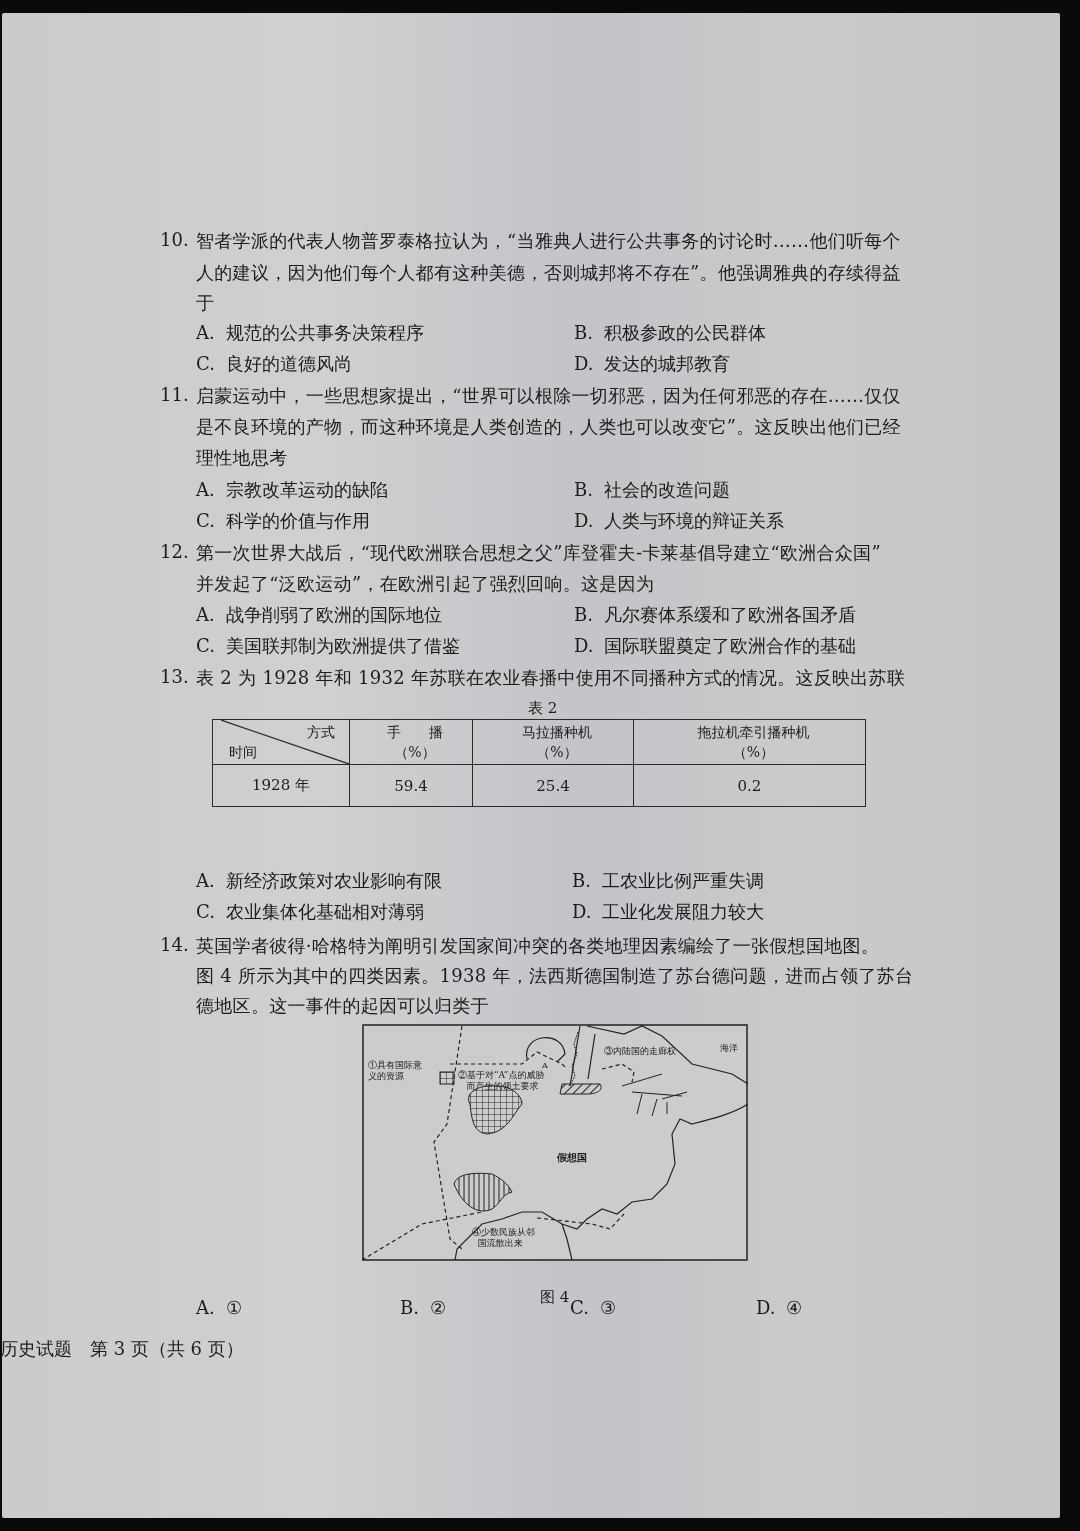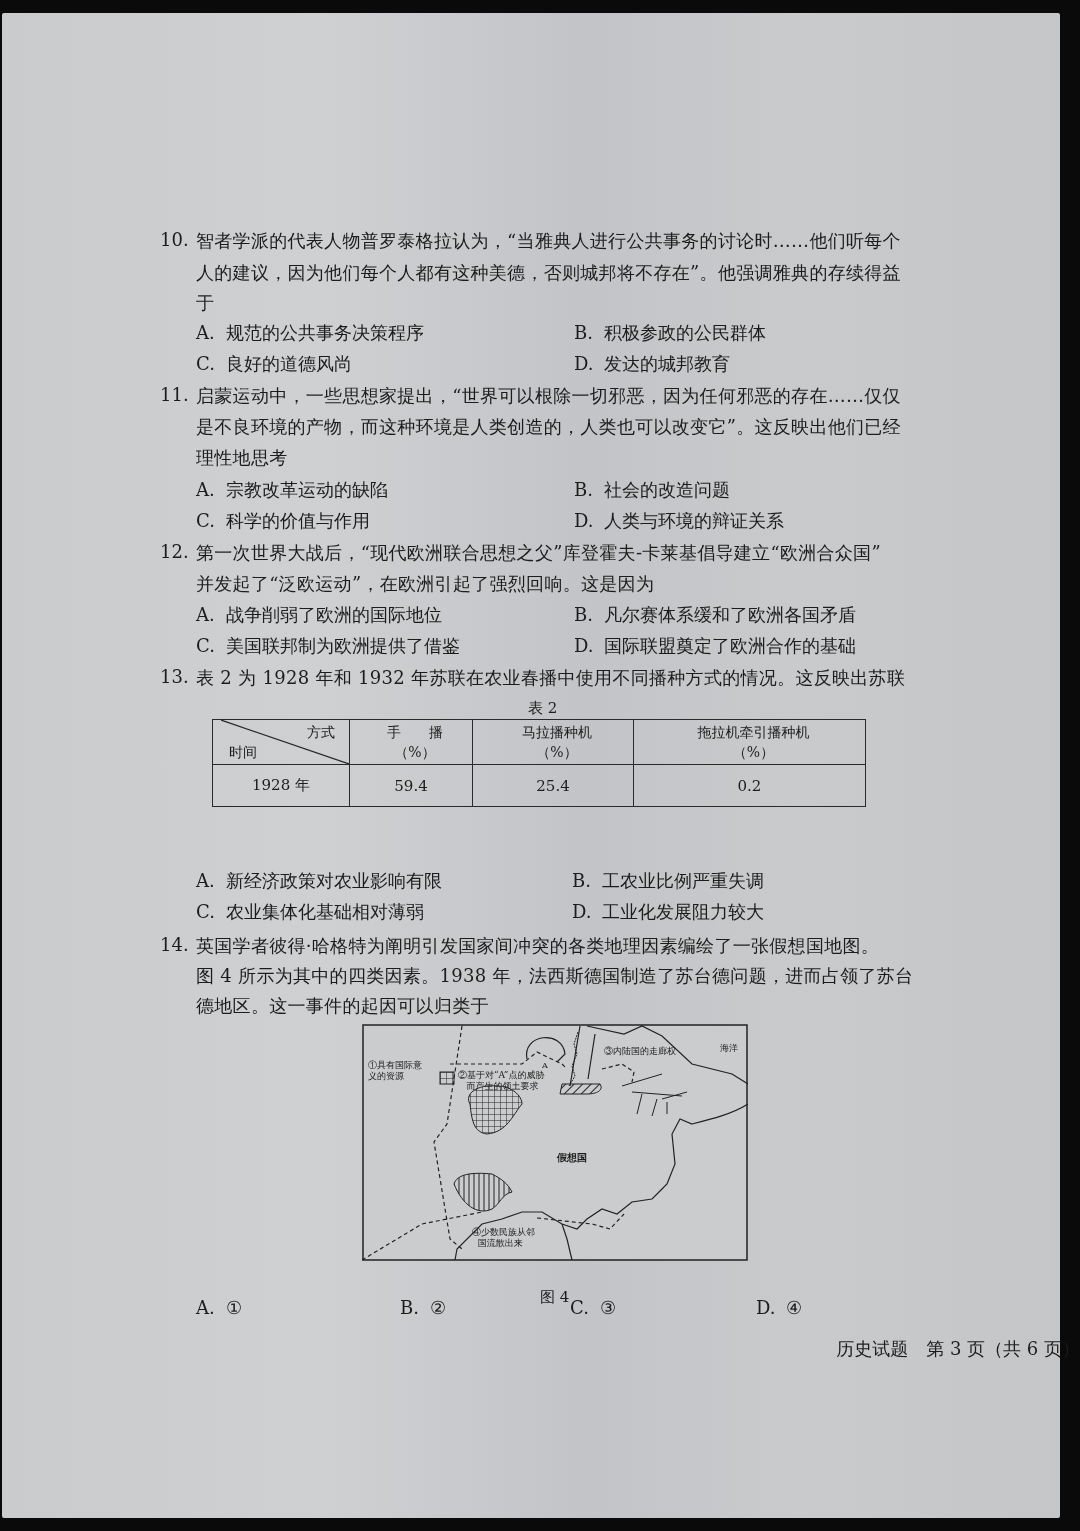--- a/index.html
+++ b/index.html
@@ -23,21 +23,21 @@
   table.t2 td { border: 1.5px solid #2a2a2a; padding: 0; }
   table.t2 tr.head td { height: 44px; line-height: 20px; padding-left: 8px; }
   table.t2 tr.row td { height: 41px; font-size: 15px; margin-top: 19px; }
   .diag { position: relative; width: 128px; height: 44px; }
   .diag svg { position: absolute; left: 0; top: 0; }
   .diag .tr { position: absolute; right: 14px; top: 2px; }
   .diag .bl { position: absolute; left: 8px; bottom: 2px; }
   .caption { position: absolute; font-size: 15px; }
   .map { position: absolute; left: 362px; top: 1024px; width: 386px; height: 237px; }
   .map-label { position: absolute; font-size: 9px; line-height: 11px; white-space: nowrap; }
-  .footer { position: absolute; left: 0; width: 1080px; text-align: right; font-size: 18px; top: 1337px; }
+  .footer { position: absolute; left: 0; width: 1080px; text-align: left; font-size: 18px; top: 1337px; }
 </style>
 </head>
 <body>
 
 <div class="paper"></div>
 
 <div>
   <span class="qnum" style="left:160px;top:229px;">10.</span>
   <span class="line" style="left:196px;top:229px;">智者学派的代表人物普罗泰格拉认为，“当雅典人进行公共事务的讨论时……他们听每个</span>
   <span class="line" style="left:196px;top:261px;">人的建议，因为他们每个人都有这种美德，否则城邦将不存在”。他强调雅典的存续得益</span>

